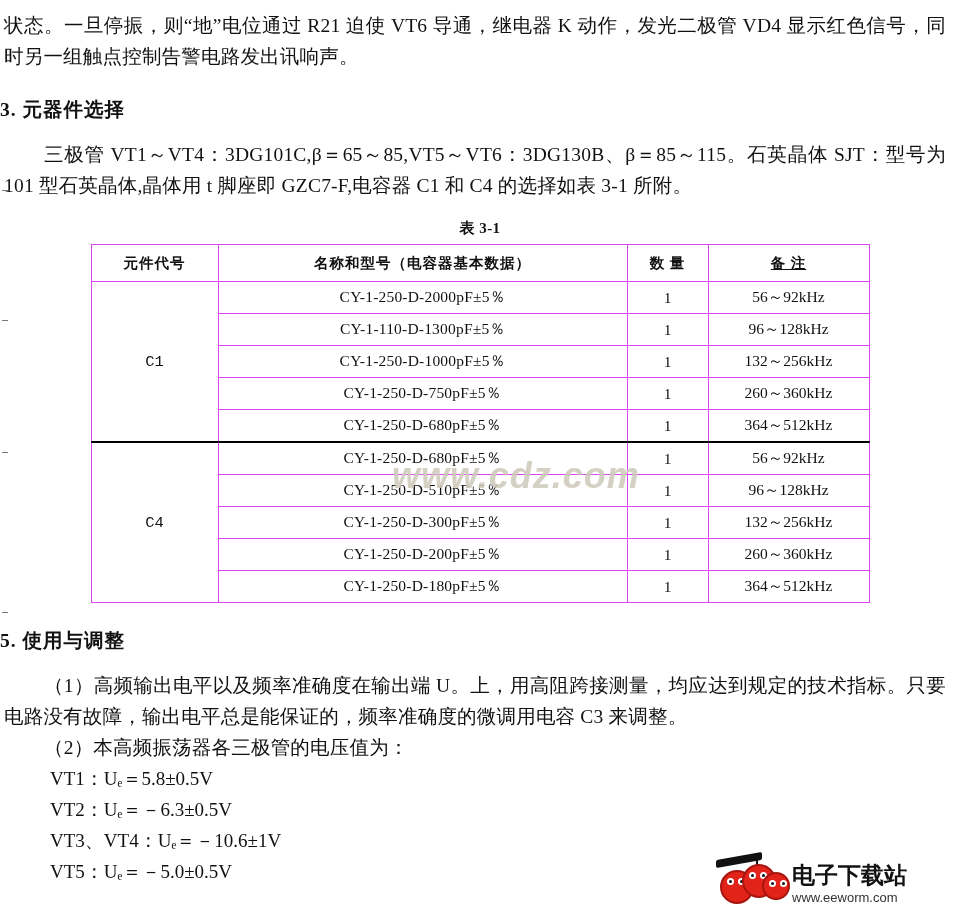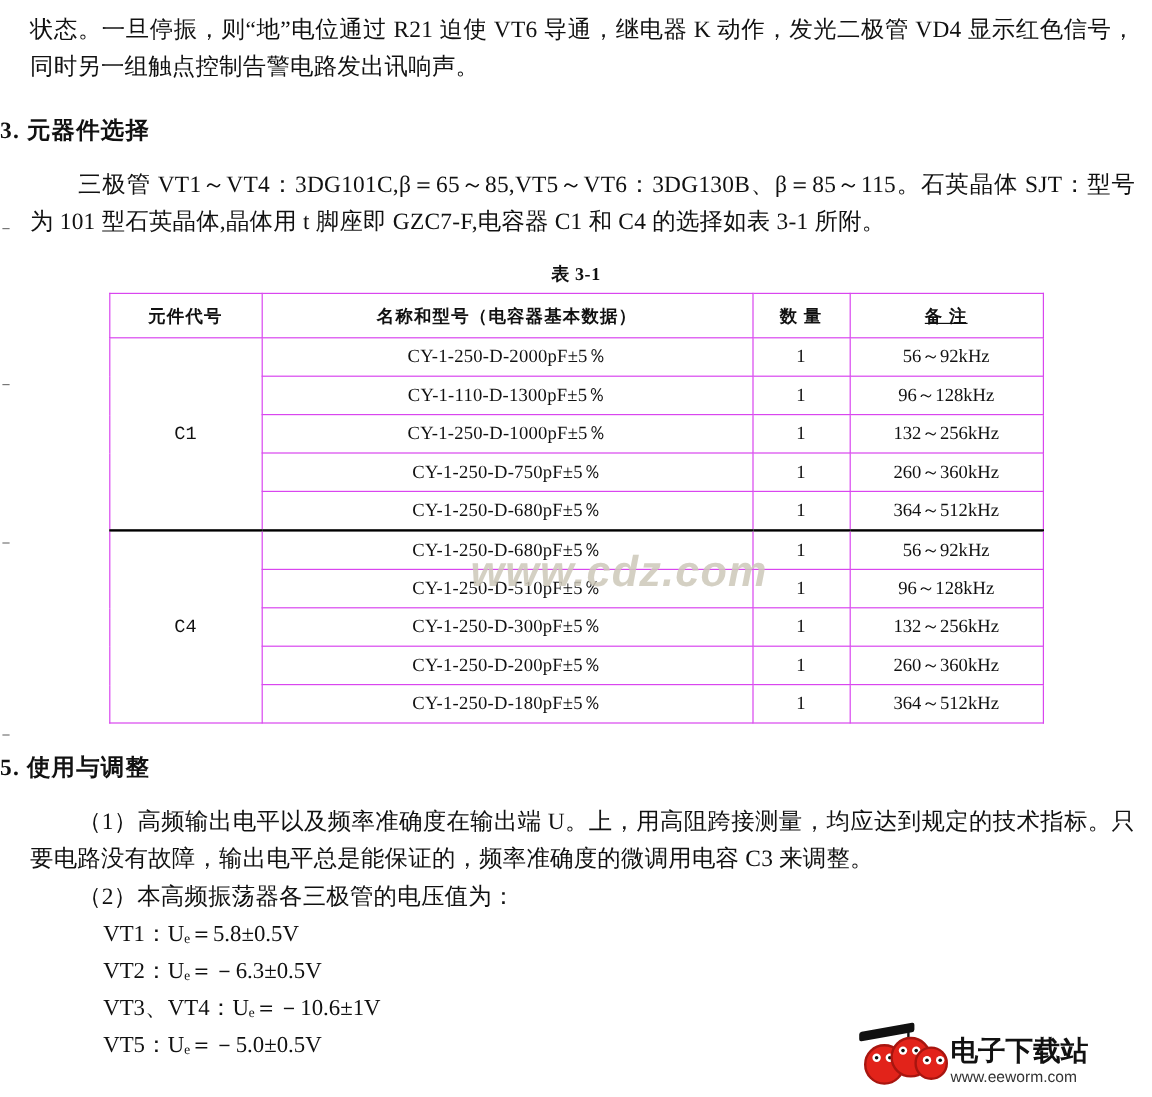--- a/index.html
+++ b/index.html
@@ -19,21 +19,21 @@
     position: relative;
     width: 960px;
     height: 914px;
     padding: 0;
   }
   .para {
     font-size: 19.5px;
     line-height: 31px;
     letter-spacing: 0.2px;
     margin: 0;
-    padding: 0 14px 0 25px;
+    padding: 0 14px 0 4px;
     text-align: justify;
   }
   .para.indent {
     text-indent: 40px;
   }
   .heading {
     font-size: 19.5px;
     font-weight: bold;
     line-height: 31px;
     margin: 0;
@@ -111,21 +111,21 @@
     color: rgba(205, 200, 185, 0.85);
     letter-spacing: 1px;
     pointer-events: none;
     z-index: 5;
     white-space: nowrap;
   }
 
   .formula {
     font-size: 19px;
     line-height: 31px;
-    padding-left: 86px;
+    padding-left: 50px;
     margin: 0;
   }
 
   .logo {
     position: absolute;
     right: 6px;
     bottom: 4px;
     width: 248px;
     height: 62px;
   }

